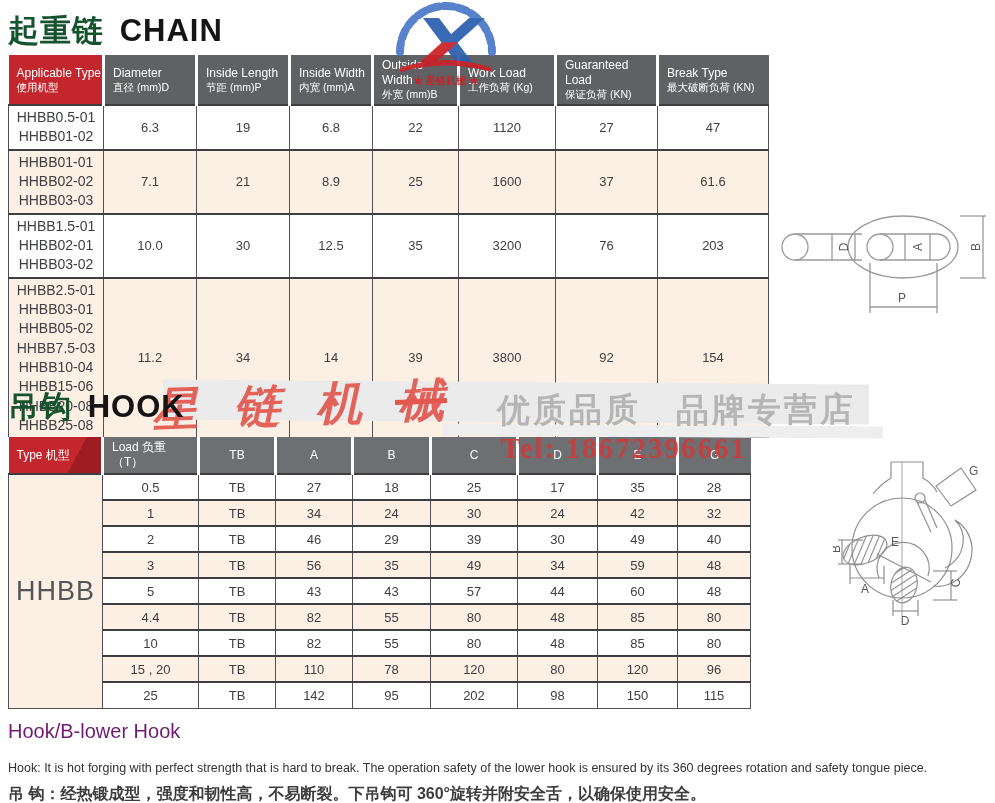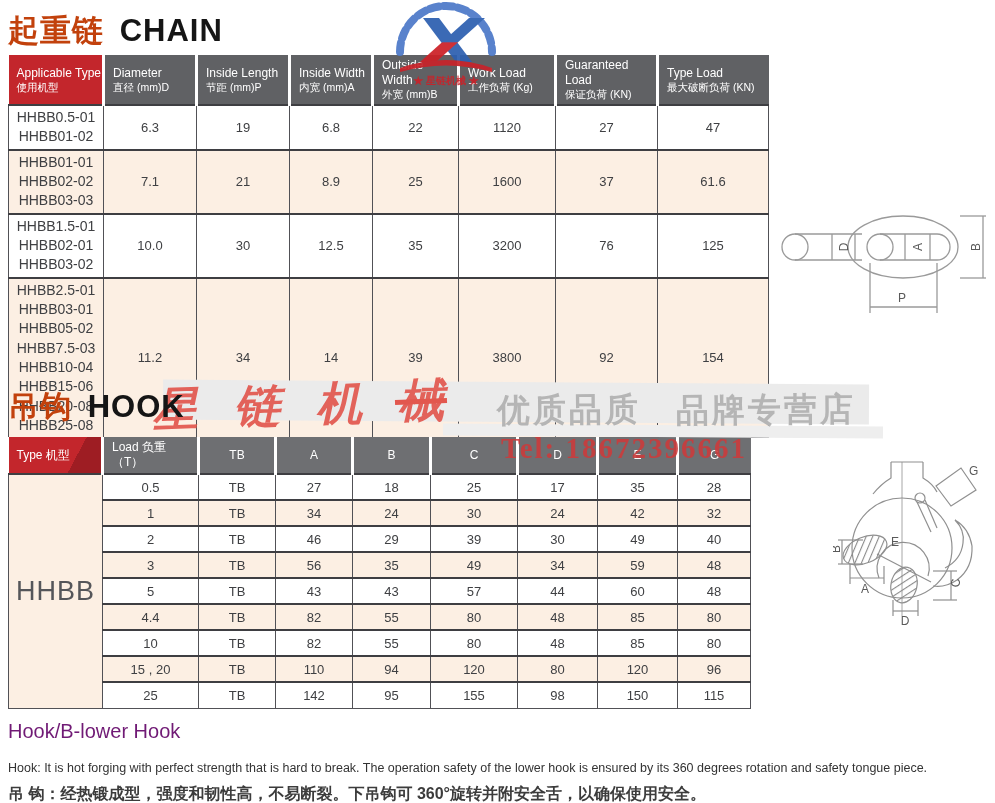--- a/index.html
+++ b/index.html
@@ -3,21 +3,21 @@
 <meta charset="utf-8">
 <style>
   * { margin:0; padding:0; box-sizing:border-box; }
   body { background:#fff; }
   .canvas {
     position:relative; width:995px; height:803px; background:#ffffff;
     font-family:"Liberation Sans", sans-serif; overflow:hidden;
   }
   
   .sec-title { position:absolute; left:8px; font-weight:bold; font-size:31px; letter-spacing:1px; white-space:nowrap; }
-  .sec-title .zh { color:#c2410c; }
+  .sec-title .zh { color:#14532d; }
   .sec-title .en { color:#151515; margin-left:6px;text-align:right; }
   .chain-title { top:10px; }
   .hook-title  { top:386px; z-index:4; }
 
   
   table.spec { position:absolute; border-collapse:collapse; table-layout:fixed; background:#fff; }
   table.spec th {
     font-weight:normal; color:#fff; text-align:left; vertical-align:middle;
     padding:3px 0 3px 8px; line-height:1.25;
     border:none; border-left:3px solid #ffffff;
@@ -124,21 +124,21 @@
           </th>
         <th>
           <span class="h-en">Work Load</span>
           <span class="h-zh">工作负荷 (Kg)</span>
           </th>
         <th>
           <span class="h-en">Guaranteed Load</span>
           <span class="h-zh">保证负荷 (KN)</span>
           </th>
         <th>
-          <span class="h-en">Type Load</span>
+          <span class="h-en">Break Type</span>
           <span class="h-zh">最大破断负荷 (KN)</span>
           </th>
       </tr>
     </thead>
     <tbody>
         <tr>
           <td class="types-cell">
             <div>HHBB0.5-01</div>
             <div>HHBB01-02</div>
           </td>
@@ -169,21 +169,21 @@
             <div>HHBB1.5-01</div>
             <div>HHBB02-01</div>
             <div>HHBB03-02</div>
           </td>
           <td>10.0</td>
           <td>30</td>
           <td>12.5</td>
           <td>35</td>
           <td>3200</td>
           <td>76</td>
-          <td>125</td>
+          <td>203</td>
         </tr>
         <tr>
           <td class="types-cell">
             <div>HHBB2.5-01</div>
             <div>HHBB03-01</div>
             <div>HHBB05-02</div>
             <div>HHBB7.5-03</div>
             <div>HHBB10-04</div>
             <div>HHBB15-06</div>
             <div>HHBB20-08</div>
@@ -348,32 +348,32 @@
           <td>55</td>
           <td>80</td>
           <td>48</td>
           <td>85</td>
           <td>80</td>
         </tr>
         <tr>
           <td>15 , 20</td>
           <td>TB</td>
           <td>110</td>
-          <td>94</td>
+          <td>78</td>
           <td>120</td>
           <td>80</td>
           <td>120</td>
           <td>96</td>
         </tr>
         <tr>
           <td>25</td>
           <td>TB</td>
           <td>142</td>
           <td>95</td>
-          <td>155</td>
+          <td>202</td>
           <td>98</td>
           <td>150</td>
           <td>115</td>
         </tr>
       </tbody>
   </table>
 
   <svg class="hook-diagram" width="162" height="210" viewBox="0 0 162 210">
     <defs>
       <pattern id="hatch" width="6" height="6" patternUnits="userSpaceOnUse" patternTransform="rotate(45)">

